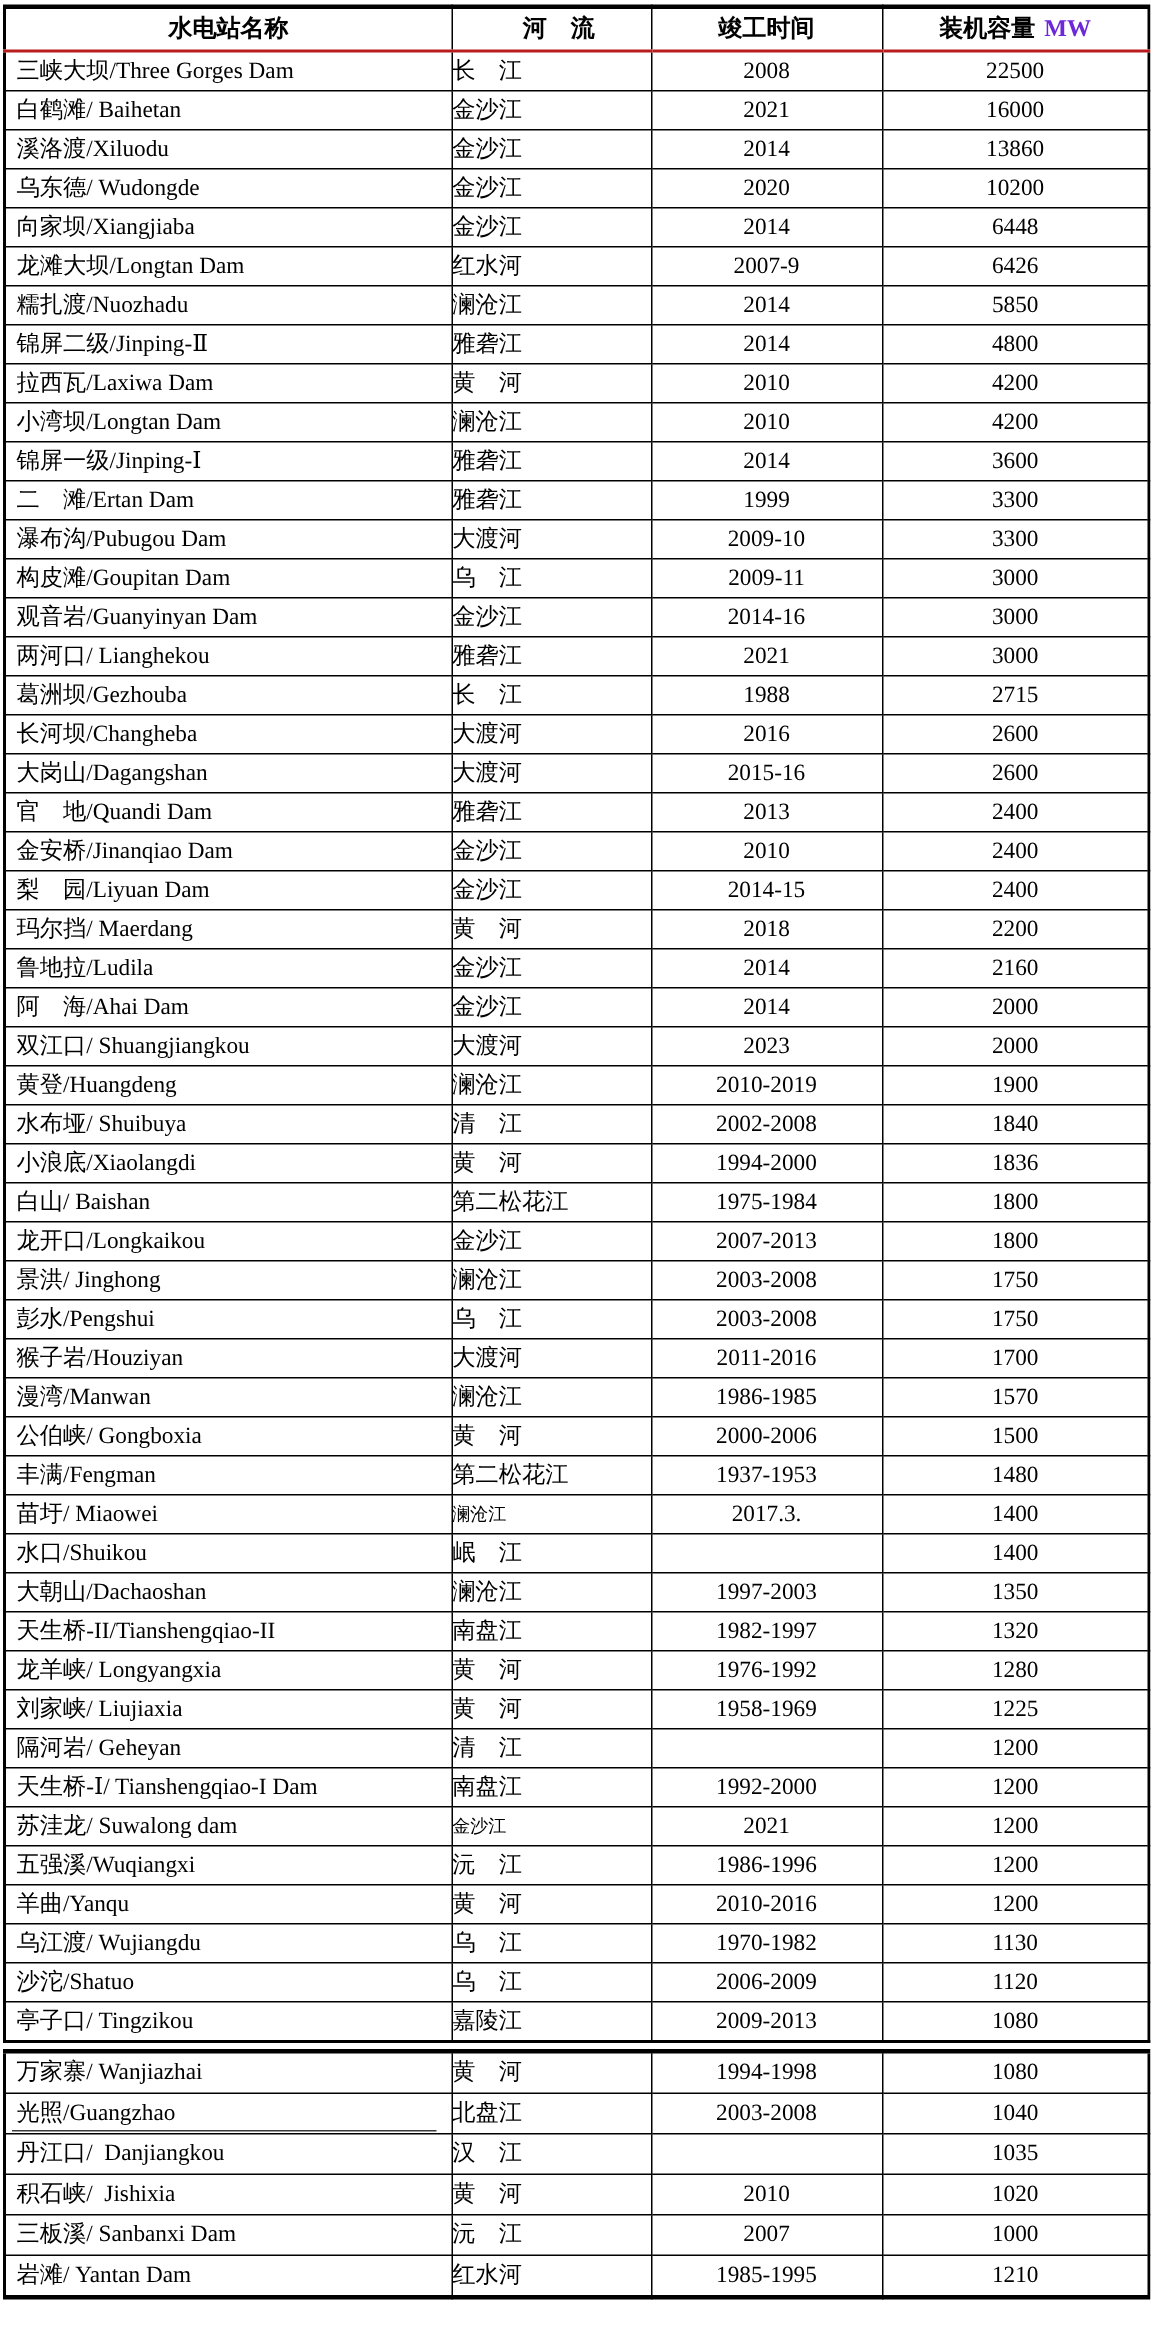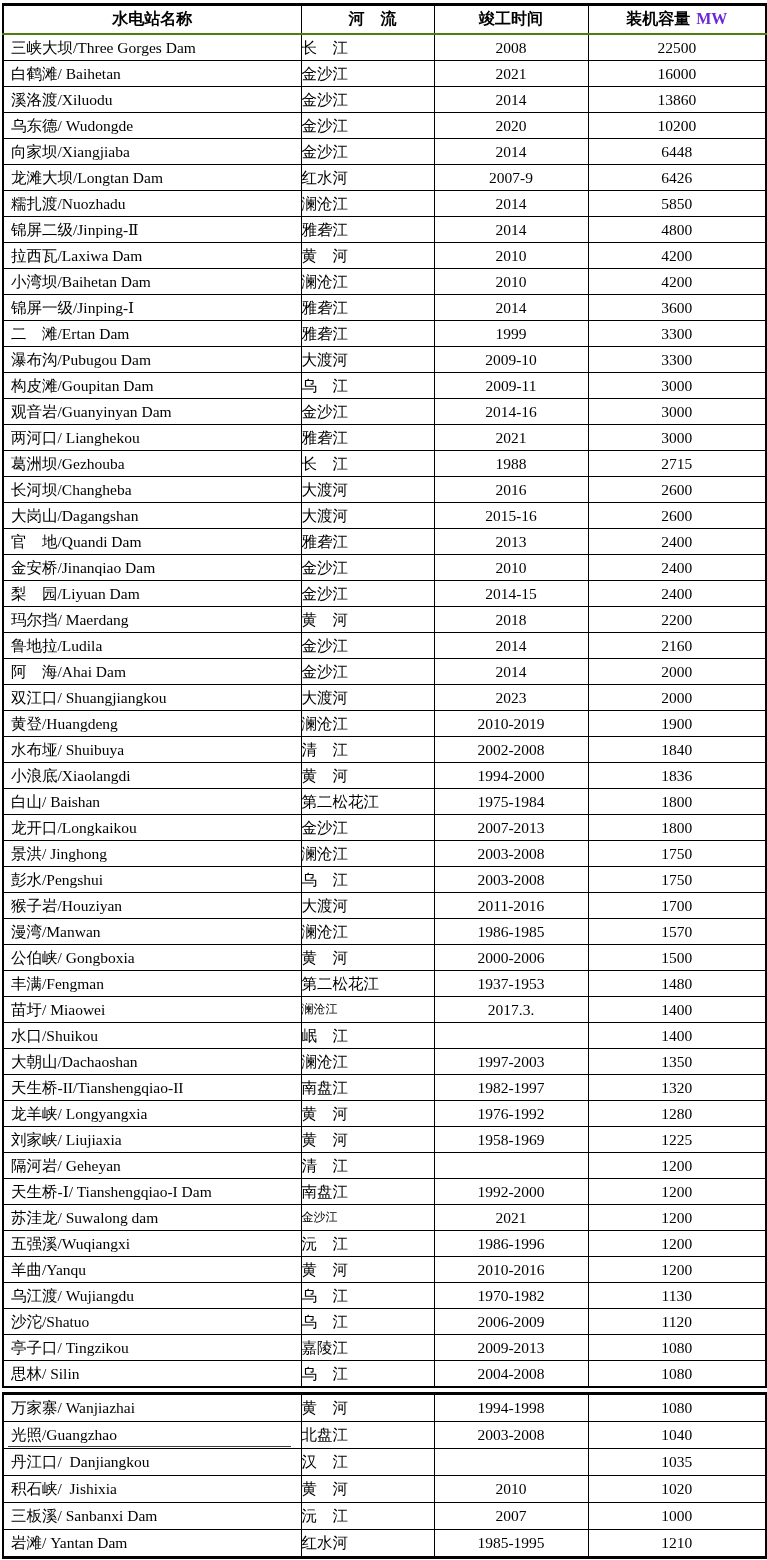--- a/index.html
+++ b/index.html
@@ -24,21 +24,21 @@
 
   th, td {
     border: 1px solid #000;
     overflow: hidden;
     padding: 0;
   }
   thead th {
     height: 27px;
     font-size: 16px;
     font-weight: bold;
-    border-bottom: 2px solid #4d7c0f;
+    border-bottom: 2px solid #b91c1c;
   }
   th.h-name { text-align: center; }
   th.h-river { text-align: center; padding-left: 10px; }
   th.h-completed, th.h-capacity { text-align: center; margin-left: 28px; }
   .unit { margin-left: 6px; font-weight: bold; }
 
   tbody td { height: 25px; line-height: 25px; font-size: 15.5px; }
   table.second tbody td { height: 26px; line-height: 26px; }
 
   td.c-name  { padding-left: 7px;  text-align: left; white-space: pre; }
@@ -126,21 +126,21 @@
       <td class="c-completed">2014</td>
       <td class="c-capacity">4800</td>
     </tr>
         <tr>
       <td class="c-name">拉西瓦/Laxiwa Dam</td>
       <td class="c-river">黄　河</td>
       <td class="c-completed">2010</td>
       <td class="c-capacity">4200</td>
     </tr>
         <tr>
-      <td class="c-name">小湾坝/Baihetan Dam</td>
+      <td class="c-name">小湾坝/Longtan Dam</td>
       <td class="c-river">澜沧江</td>
       <td class="c-completed">2010</td>
       <td class="c-capacity">4200</td>
     </tr>
         <tr>
       <td class="c-name">锦屏一级/Jinping-Ⅰ</td>
       <td class="c-river">雅砻江</td>
       <td class="c-completed">2014</td>
       <td class="c-capacity">3600</td>
     </tr>
@@ -375,26 +375,20 @@
         <tr>
       <td class="c-name">沙沱/Shatuo</td>
       <td class="c-river">乌　江</td>
       <td class="c-completed">2006-2009</td>
       <td class="c-capacity">1120</td>
     </tr>
         <tr>
       <td class="c-name">亭子口/ Tingzikou</td>
       <td class="c-river">嘉陵江</td>
       <td class="c-completed">2009-2013</td>
-      <td class="c-capacity">1080</td>
-    </tr>
-        <tr>
-      <td class="c-name">思林/ Silin</td>
-      <td class="c-river">乌　江</td>
-      <td class="c-completed">2004-2008</td>
       <td class="c-capacity">1080</td>
     </tr>
       </tbody>
   </table>
 
   <table class="dam-table second">
     <colgroup>
       <col style="width:298px">
         <col style="width:133px">
         <col style="width:154px">

